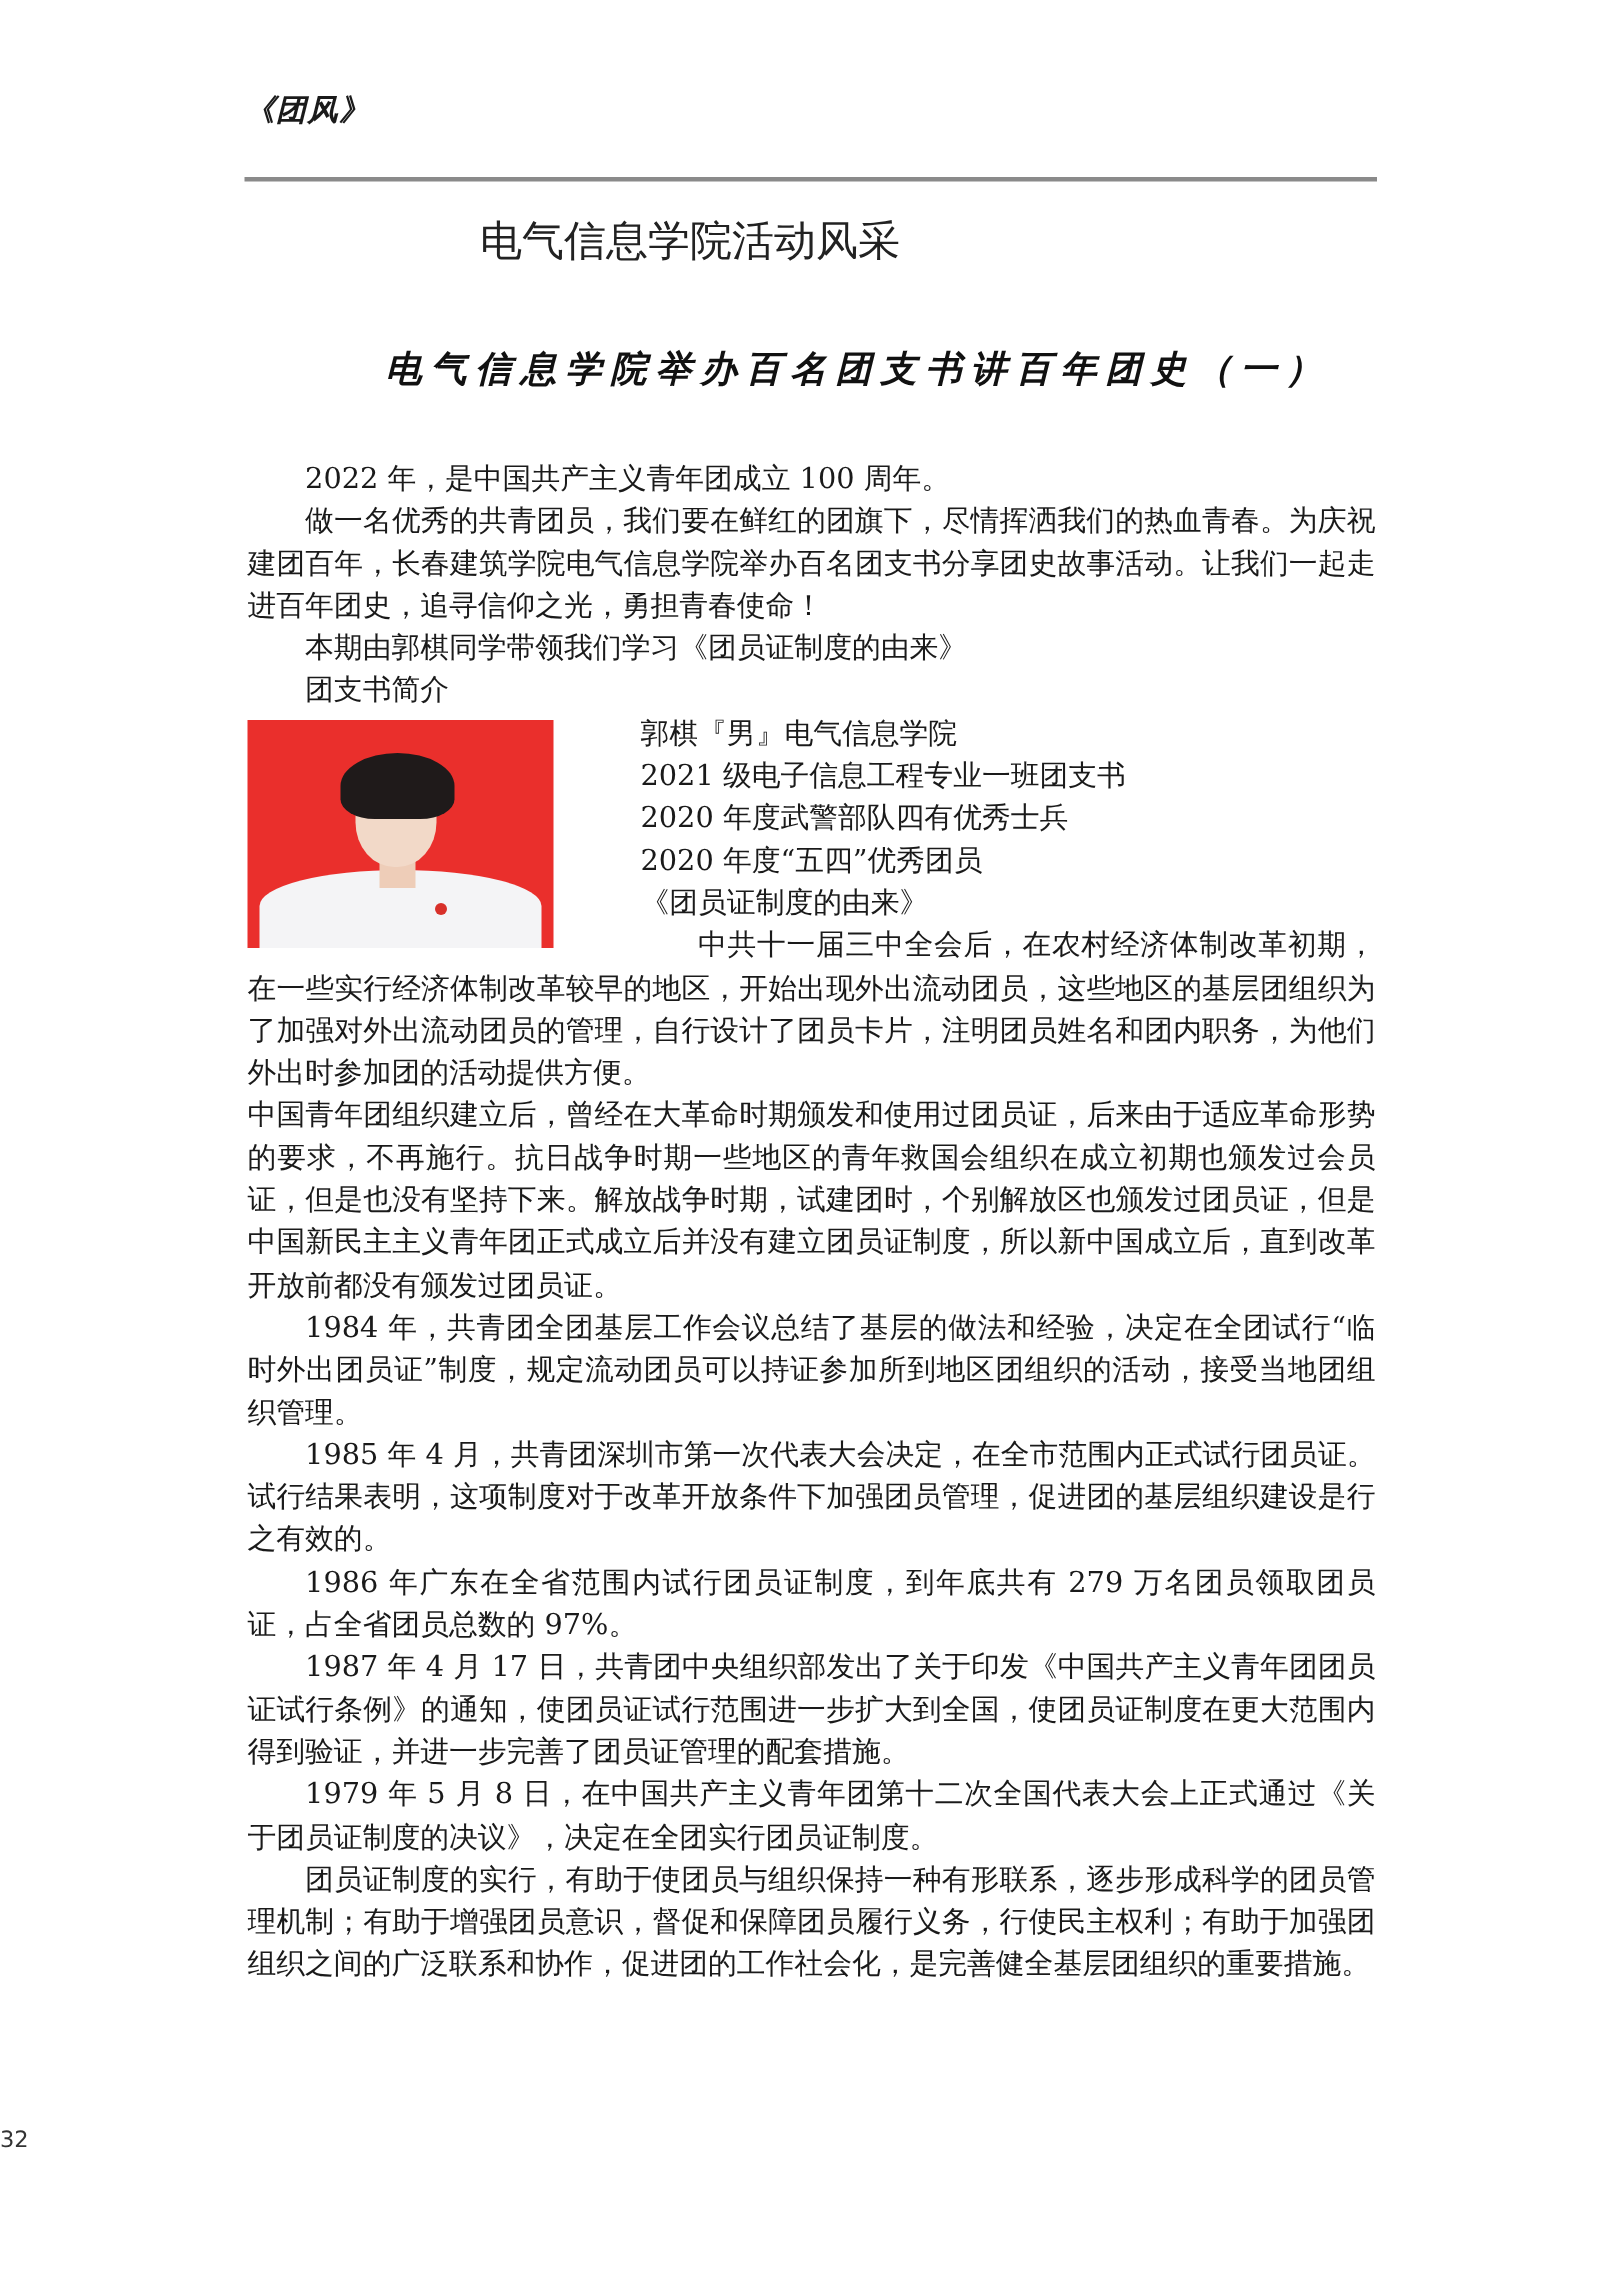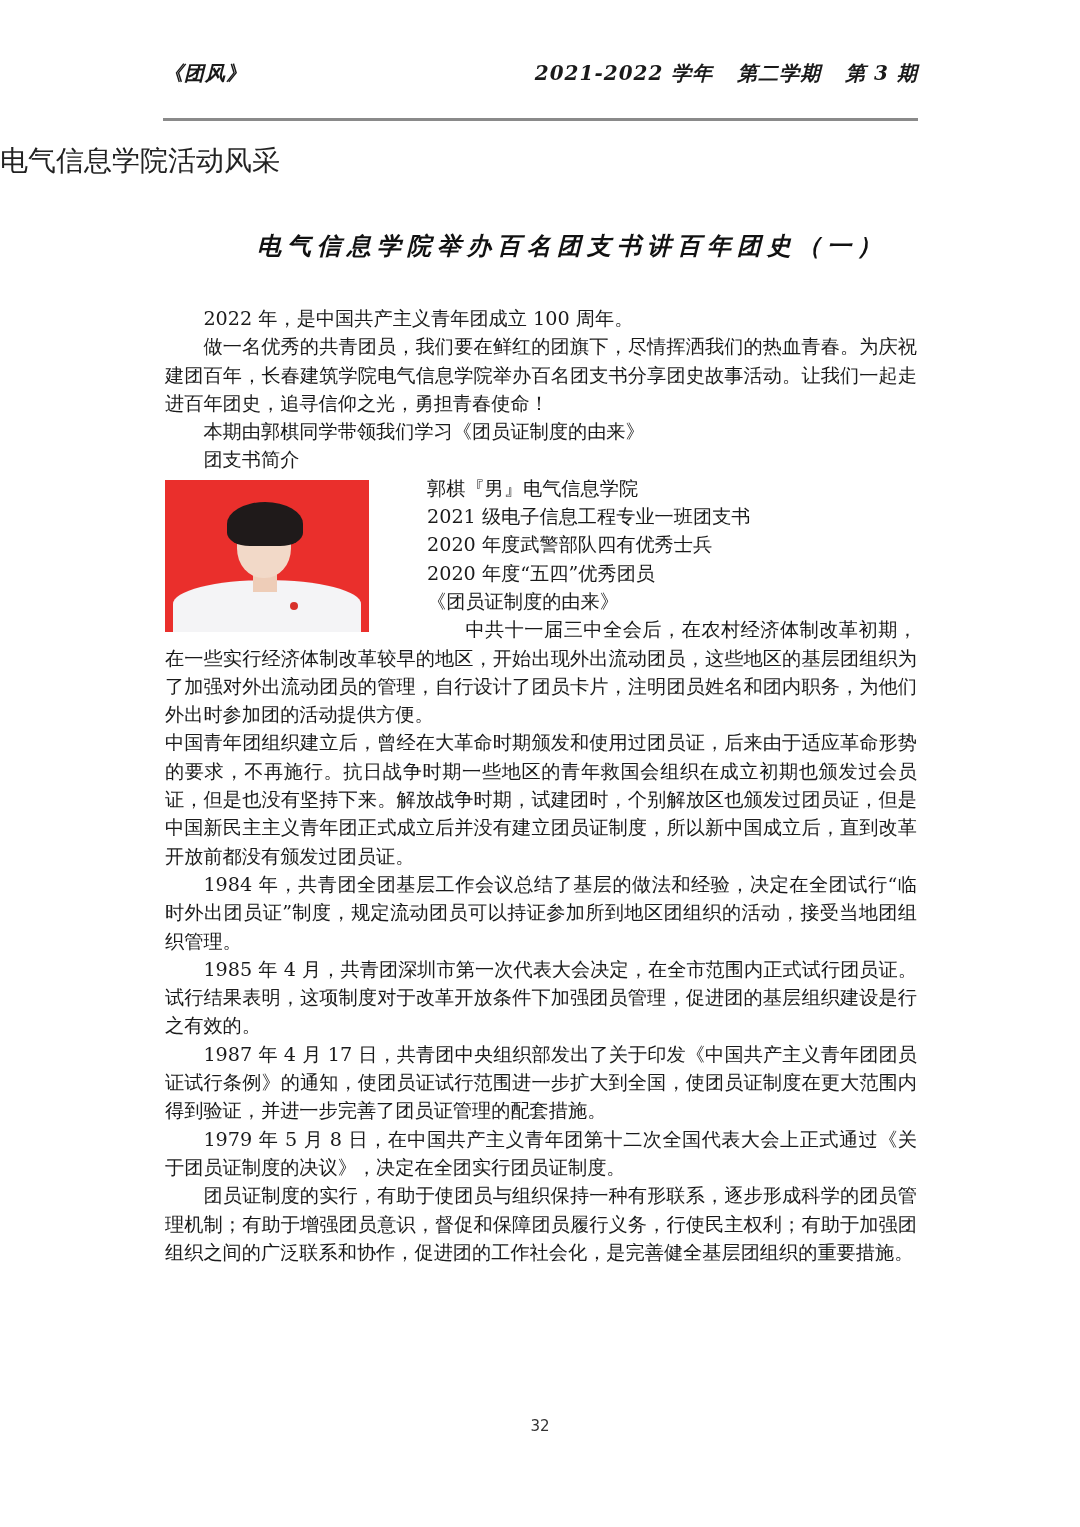--- a/index.html
+++ b/index.html
@@ -2,42 +2,41 @@
 <html><head>
 <meta charset="utf-8">
 <style>
   html, body { margin: 0; padding: 0; background: #ffffff; }
   body { width: 1080px; height: 1527px; position: relative; overflow: hidden;
          font-family: "DejaVu Serif", "Liberation Serif", serif; color: #1a1a1a; }
   .header { position: absolute; left: 163px; top: 60px; width: 755px; height: 32px; }
   .header-left { position: absolute; left: 0; top: 0; font-size: 20px; font-style: italic; font-weight: bold; letter-spacing: 1px; }
   .header-right { position: absolute; right: 0; top: 0; font-size: 20px; font-style: italic; font-weight: bold; white-space: pre; letter-spacing: 1px; }
   .header-rule { position: absolute; left: 163px; top: 118px; width: 755px; height: 3px; background: #8a8a8a; }
-  .section-title { position: absolute; left: 0; width: 920px; top: 142px; text-align: left;
+  .section-title { position: absolute; left: 0; width: 920px; top: 142px; text-align: center;
                    font-size: 28px; font-family: "DejaVu Sans", sans-serif; color: #222; }
   .article-title { position: absolute; left: 0; width: 1080px; top: 230px; text-align: center;
                    font-size: 24px; font-weight: bold; font-style: italic; letter-spacing: 6px; color: #111; margin-left: 32px; }
   .body { position: absolute; left: 165px; top: 305px; width: 752px; font-size: 19.2px; line-height: 28.3px;
           text-align: justify; text-justify: inter-character; }
   .body p { margin: 0; text-indent: 2em; }
   .float-photo { float: left; width: 204px; height: 152px; margin: 5px 58px 0 0; background: #ea2f2c; position: relative; overflow: hidden; }
   .face { position: absolute; left: 72px; top: 36px; width: 54px; height: 62px; background: #f2d9c8; border-radius: 45% 45% 48% 48%; }
   .hair { position: absolute; left: 62px; top: 22px; width: 76px; height: 44px; background: #1f1a1a; border-radius: 50% 50% 30% 30%; }
   .neck { position: absolute; left: 88px; top: 92px; width: 24px; height: 20px; background: #eecdb8; }
   .shirt { position: absolute; left: 8px; top: 100px; width: 188px; height: 60px; background: #f4f4f6; border-radius: 50% 50% 0 0 / 40% 40% 0 0; }
   .badge { position: absolute; left: 125px; top: 122px; width: 8px; height: 8px; background: #d8302a; border-radius: 50%; }
-  .page-number { position: absolute; left: 0; width: 1080px; top: 1417px; text-align: center; font-size: 15px;
+  .page-number { position: absolute; left: 0; width: 1080px; top: 1417px; font-size: 15px;
                  font-family: "DejaVu Sans", sans-serif; color: #333; }
 </style>
 </head>
 <body>
 
 <div class="header">
   <span class="header-left">《团风》</span>
-  <span class="header-right">2021-2022 学年   第二学期   第 3 期</span>
 </div>
 <div class="header-rule"></div>
 
 <div class="section-title">电气信息学院活动风采</div>
 <div class="article-title">电气信息学院举办百名团支书讲百年团史（一）</div>
 
 <div class="body">
   <p>2022 年，是中国共产主义青年团成立 100 周年。</p>
   <p>做一名优秀的共青团员，我们要在鲜红的团旗下，尽情挥洒我们的热血青春。为庆祝建团百年，长春建筑学院电气信息学院举办百名团支书分享团史故事活动。让我们一起走进百年团史，追寻信仰之光，勇担青春使命！</p>
   <p>本期由郭棋同学带领我们学习《团员证制度的由来》</p>
@@ -53,18 +52,19 @@
   <div>郭棋『男』电气信息学院</div>
   <div>2021 级电子信息工程专业一班团支书</div>
   <div>2020 年度武警部队四有优秀士兵</div>
   <div>2020 年度“五四”优秀团员</div>
   <div>《团员证制度的由来》</div>
 
   <p>中共十一届三中全会后，在农村经济体制改革初期，在一些实行经济体制改革较早的地区，开始出现外出流动团员，这些地区的基层团组织为了加强对外出流动团员的管理，自行设计了团员卡片，注明团员姓名和团内职务，为他们外出时参加团的活动提供方便。</p>
   <p style="text-indent:0">中国青年团组织建立后，曾经在大革命时期颁发和使用过团员证，后来由于适应革命形势的要求，不再施行。抗日战争时期一些地区的青年救国会组织在成立初期也颁发过会员证，但是也没有坚持下来。解放战争时期，试建团时，个别解放区也颁发过团员证，但是中国新民主主义青年团正式成立后并没有建立团员证制度，所以新中国成立后，直到改革开放前都没有颁发过团员证。</p>
   <p>1984 年，共青团全团基层工作会议总结了基层的做法和经验，决定在全团试行“临时外出团员证”制度，规定流动团员可以持证参加所到地区团组织的活动，接受当地团组织管理。</p>
   <p>1985 年 4 月，共青团深圳市第一次代表大会决定，在全市范围内正式试行团员证。试行结果表明，这项制度对于改革开放条件下加强团员管理，促进团的基层组织建设是行之有效的。</p>
+  <p>1986 年广东在全省范围内试行团员证制度，到年底共有 279 万名团员领取团员证，占全省团员总数的 97%。</p>
   <p>1987 年 4 月 17 日，共青团中央组织部发出了关于印发《中国共产主义青年团团员证试行条例》的通知，使团员证试行范围进一步扩大到全国，使团员证制度在更大范围内得到验证，并进一步完善了团员证管理的配套措施。</p>
   <p>1979 年 5 月 8 日，在中国共产主义青年团第十二次全国代表大会上正式通过《关于团员证制度的决议》，决定在全团实行团员证制度。</p>
   <p>团员证制度的实行，有助于使团员与组织保持一种有形联系，逐步形成科学的团员管理机制；有助于增强团员意识，督促和保障团员履行义务，行使民主权利；有助于加强团组织之间的广泛联系和协作，促进团的工作社会化，是完善健全基层团组织的重要措施。</p>
 </div>
 
 <div class="page-number">32</div>
 
 </body></html>

